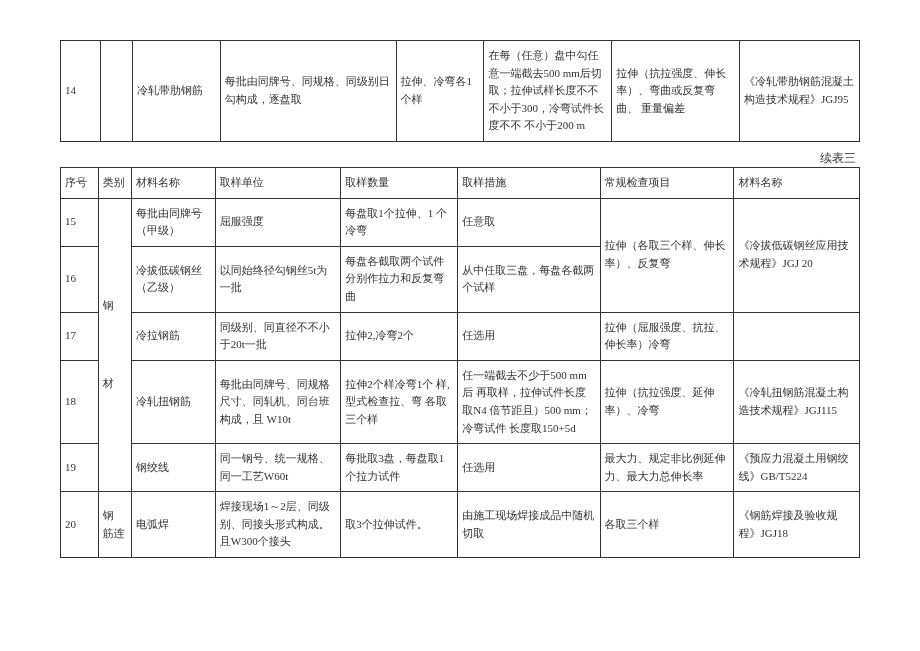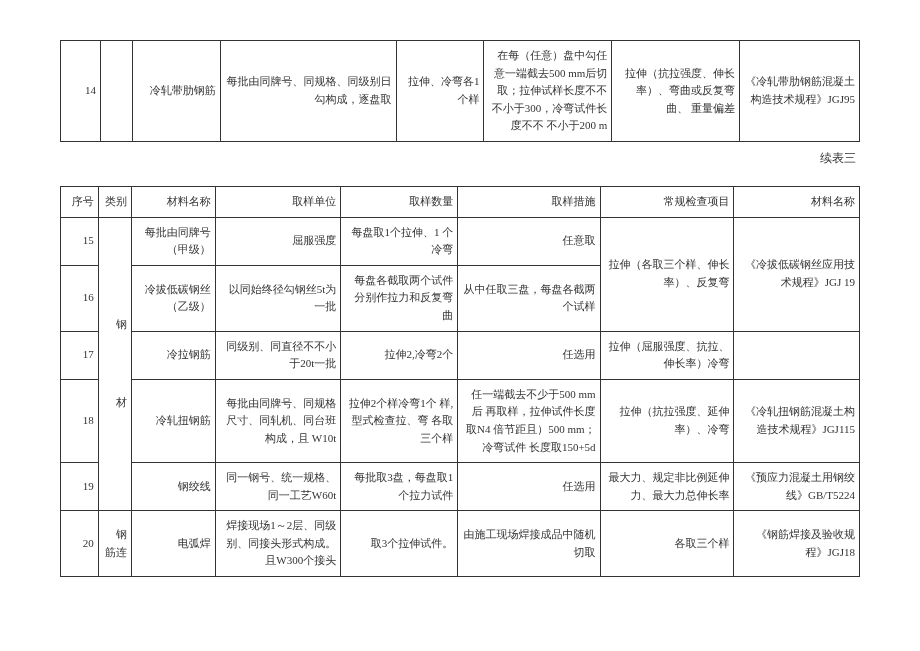--- a/index.html
+++ b/index.html
@@ -16,32 +16,32 @@
       width: 920px;
     }
     table {
       border-collapse: collapse;
       width: 100%;
       table-layout: fixed;
     }
     td, th {
       border: 1px solid #333;
       padding: 6px 4px;
-      text-align: right;
+      text-align: left;
       vertical-align: middle;
       line-height: 1.6;
       word-break: break-all;
     }
     .table1 {
       margin-bottom: 8px;
     }
     .continuation-label {
       text-align: right;
       font-size: 12px;
-      margin-bottom: 19px;
+      margin-bottom: 0;
       padding-right: 4px;
     }
     .col-seq { width: 4.5%; }
     .col-cat { width: 4%; }
     .col-name { width: 10%; }
     .col-unit { width: 15%; }
     .col-qty { width: 14%; }
     .col-measure { width: 17%; }
     .col-check { width: 16%; }
     .col-rule { width: 15%; }
@@ -112,21 +112,21 @@
     <td rowspan="5">
       <div>钢</div>
       <div style="height:60px"></div>
       <div>材</div>
     </td>
     <td>每批由同牌号（甲级）</td>
     <td>屈服强度</td>
     <td>每盘取1个拉伸、1 个冷弯</td>
     <td>任意取</td>
     <td rowspan="2">拉伸（各取三个样、伸长率）、反复弯</td>
-    <td rowspan="2">《冷拔低碳钢丝应用技术规程》JGJ 19</td>
+    <td rowspan="2">《冷拔低碳钢丝应用技术规程》JGJ 20</td>
   </tr>
 
   <tr>
     <td>16</td>
     <td>冷拔低碳钢丝（乙级）</td>
     <td>以同始终径勾钢丝5t为 一批</td>
     <td>每盘各截取两个试件分别作拉力和反复弯曲</td>
     <td>从中任取三盘，每盘各截两个试样</td>
   </tr>
 

